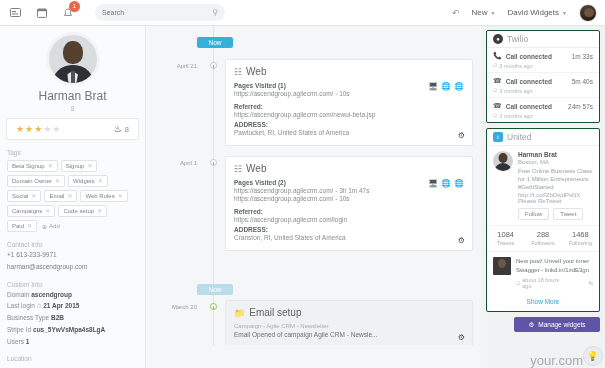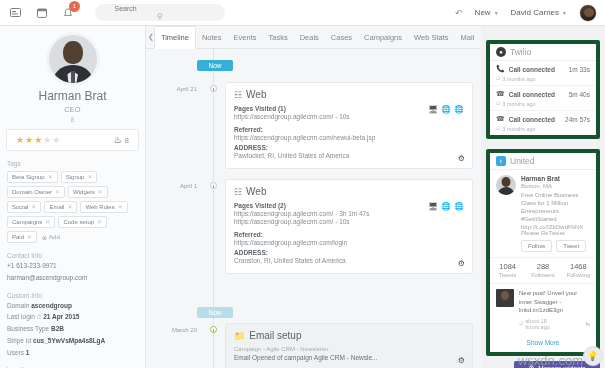--- a/index.html
+++ b/index.html
@@ -29,21 +29,21 @@
   .badge {
     position: absolute; top: -5px; right: -5px;
     width: 11px; height: 11px; border-radius: 50%;
     background: #e8684a; color: #fff;
     font-size: 6px; line-height: 11px; text-align: center;
     font-family: "Liberation Sans", sans-serif;
   }
   .search-box {
     margin-left: 9px; width: 130px; height: 17px;
     background: #f1f3f5; border-radius: 9px;
-    display: flex; align-items: center; padding: 0 7px; flex-direction: column;
+    display: flex; align-items: center; padding: 0 7px;
   }
   .search-box input {
     border: 0; background: transparent; outline: none; flex: 1;
     font-size: 7px; color: #6d7276;
     font-family: "Liberation Sans", sans-serif;
   }
   .search-box .s-ico { color: #a9aeb2; font-size: 8px; }
   .tb-right { margin-left: auto; display: flex; align-items: center; gap: 12px; }
   .tb-link {
     font-size: 8px; color: #5b6165; display: flex; align-items: center; gap: 3px;
@@ -206,23 +206,22 @@
   }
   .camp-sub { font-size: 6px; color: #a8adb1; margin-top: 1px; }
   .camp-txt { font-size: 6.5px; color: #6b7074; margin-top: 2px; }
 
   
   .right {
     position: absolute; top: 26px; right: 0; width: 124px; bottom: 0;
     background: #f0f2f4; padding: 4px 5px; overflow: hidden;
   }
   .widget {
-    background: #fff; border: 4px solid #14532d; border-radius: 2px;
+    background: #fff; border: 1px solid #14532d; border-radius: 2px;
     margin-bottom: 5px;
-    margin-top: 10px;
   }
   .w-head {
     height: 17px; display: flex; align-items: center; gap: 4px;
     padding: 0 6px; border-bottom: 1px solid #eceff1;
     font-size: 8.5px; color: #9aa0a4;
   }
   .tw-ico {
     width: 10px; height: 10px; border-radius: 50%;
     background: #3d3d3d; color: #fff; font-size: 6px;
     display: flex; align-items: center; justify-content: center;
@@ -325,37 +324,36 @@
       <input placeholder="Search" style="">
       <span class="s-ico">⚲</span>
     </div>
     <div class="tb-right">
       <span class="undo-ico">↶</span>
       <span class="tb-link">
         <span>New</span>
         <span class="caret">▼</span>
       </span>
       <span class="tb-link">
-        <span>David Carnes</span>
+        <span>David Widgets</span>
         <span class="caret">▼</span>
       </span>
       <span class="tb-avatar"></span>
     </div>
   </div>
 
   <div class="left">
     <div class="profile">
       <div class="p-avatar">
         <span class="head"></span>
           <span class="body"></span>
           <span class="shirt"></span>
           <span class="tie"></span>
       </div>
       <div class="p-name">Harman Brat</div>
-      <div class="p-role">CEO</div>
       <div class="p-sub">8</div>
     </div>
 
     <div class="score-card">
       <span class="stars">
         <span class="star">★</span>
         <span class="star">★</span>
         <span class="star">★</span>
         <span class="star off">★</span>
         <span class="star off">★</span>
@@ -442,34 +440,20 @@
         <b>1</b>
       </div>
 
       <div class="sec-label" style="padding:0;">Location</div>
 
     </div>
 
   </div>
 
   <div class="center">
-    <div class="tabbar">
-      <span class="tab-arrow">❮</span>
-      <span class="tab active">Timeline</span>
-      <span class="tab">Notes</span>
-      <span class="tab">Events</span>
-      <span class="tab">Tasks</span>
-      <span class="tab">Deals</span>
-      <span class="tab">Cases</span>
-      <span class="tab">Campaigns</span>
-      <span class="tab">Web Stats</span>
-      <span class="tab">Mail</span>
-      <span class="tab">Doc</span>
-
-    </div>
 
     <div class="timeline-scroll">
       <div class="t-axis"></div>
 
       <div class="now-pill" style="top:11px;">Now</div>
 
       <div class="tl-row" style="top:33px;">
         <div class="tl-date">April 21</div>
         <div class="tl-dot">
             <span class="dot"></span>
@@ -633,14 +617,14 @@
       <div class="show-more">Show More</div>
     </div>
 
     <div class="manage-btn">
       <span>⚙</span>
       <span>Manage widgets</span>
     </div>
   </div>
 
   <div class="help-fab">💡</div>
-  <div class="wmk">wsxdn.com</div>
+  <div class="wmk">your.com</div>
 </div>
 
 </body></html>

